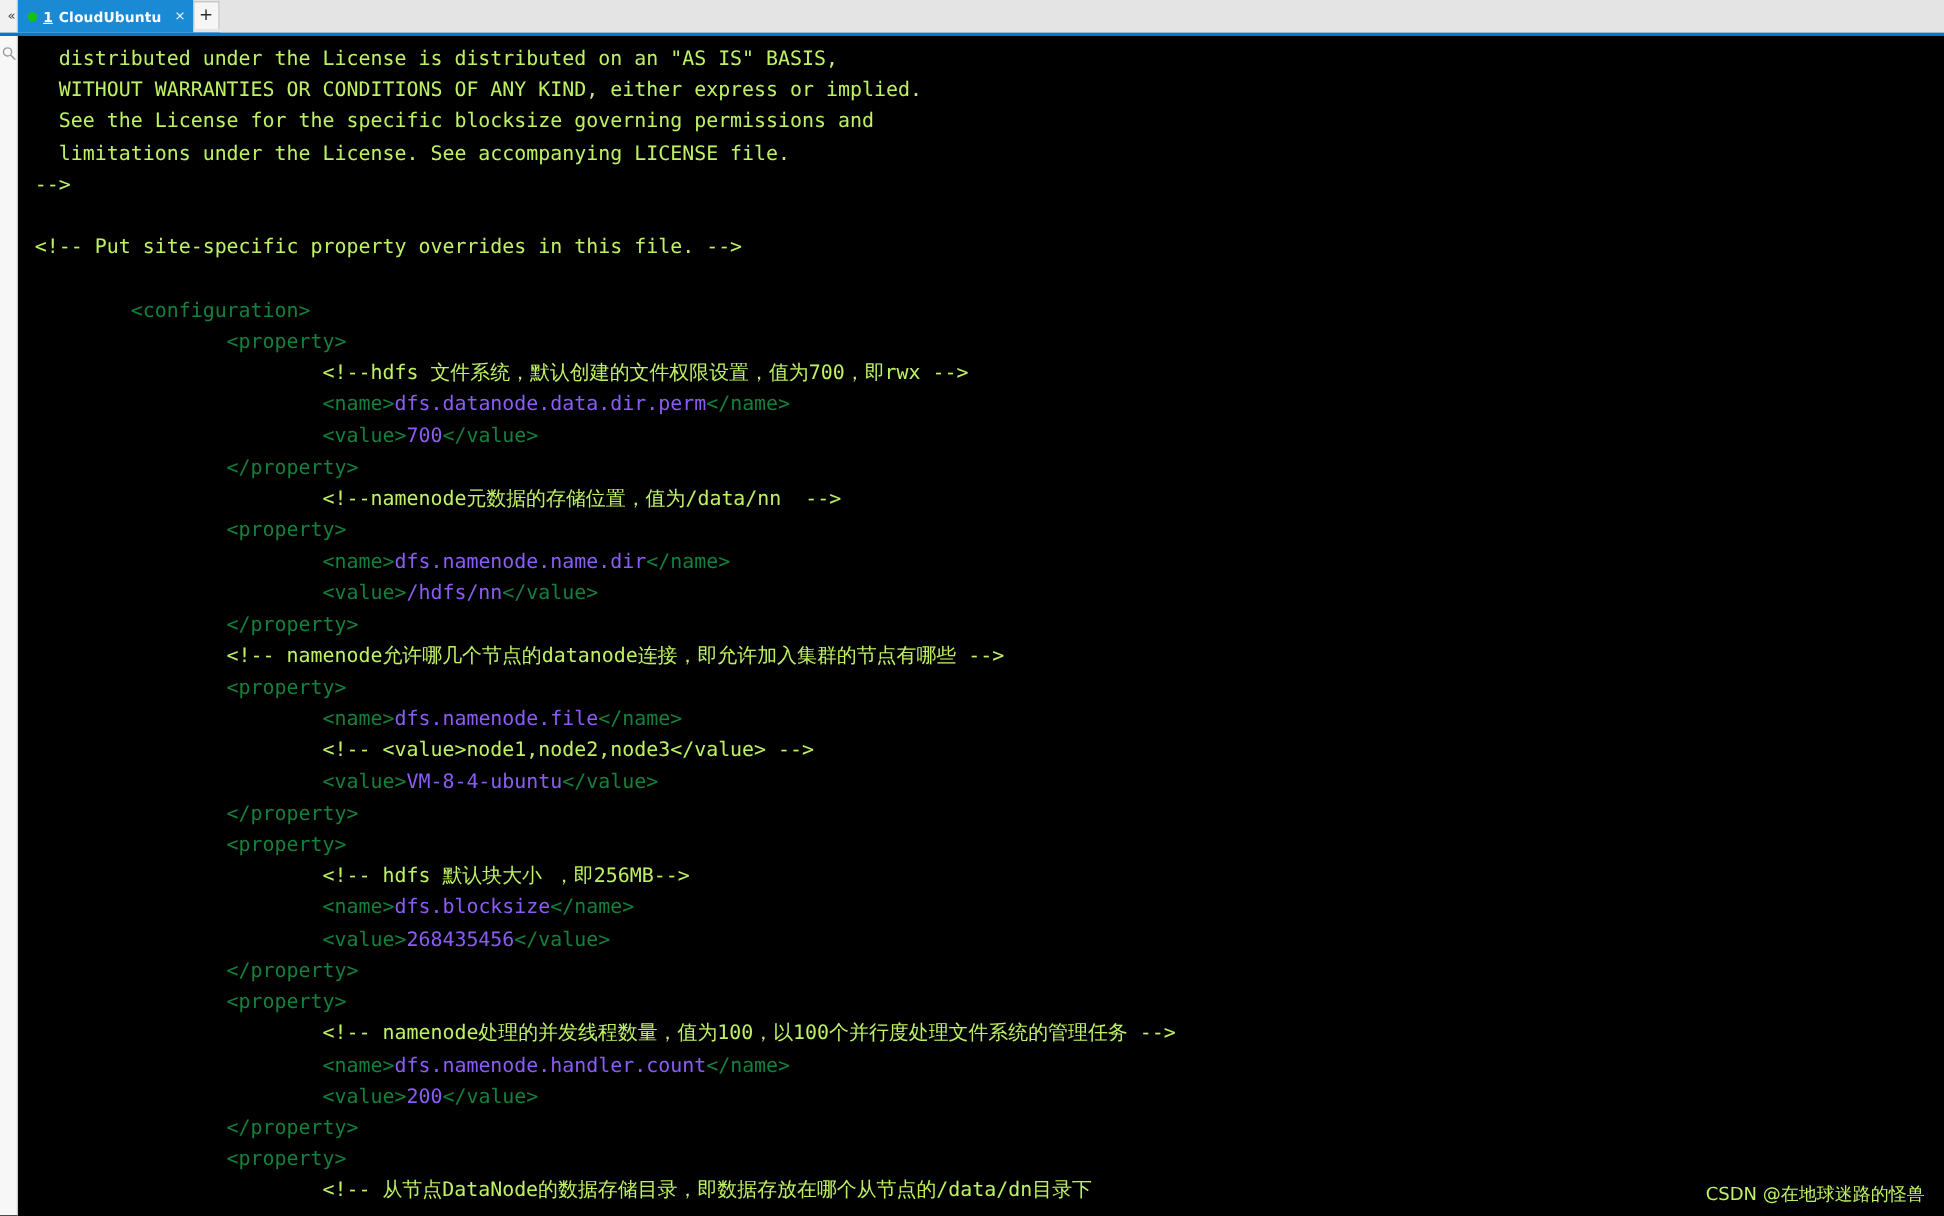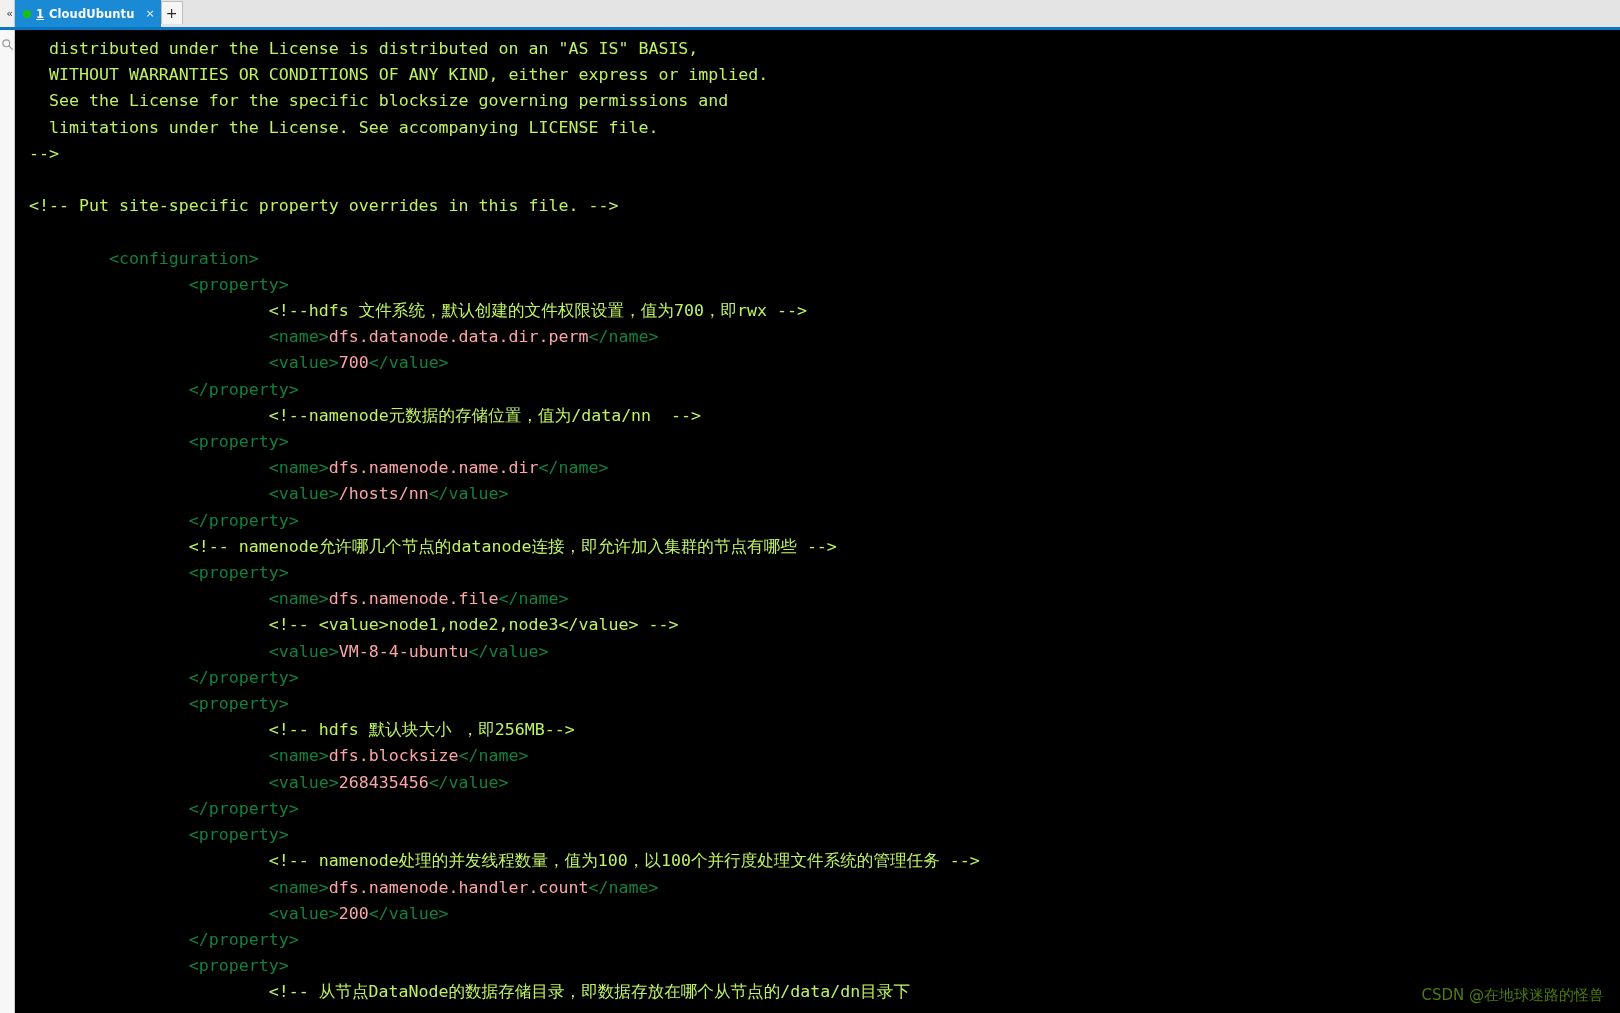--- a/index.html
+++ b/index.html
@@ -146,27 +146,27 @@
     padding: 0;
     font-family: "DejaVu Sans Mono", "Liberation Mono", monospace;
     font-size: 16.6px;
     line-height: 26.2px;
     color: #e6e6e6;
     white-space: pre;
     letter-spacing: 0px;
   }
   .cm { color: #bef264; }          
   .tg { color: #15803d; }
-  .tx { color: #fca5a5; }          
+  .tx { color: #8b5cf6; }          
 
   .watermark {
     position: absolute;
     right: 16px;
     bottom: 8px;
-    color: #4d7c0f;
+    color: #bef264;
     font-size: 15px;
     font-family: "DejaVu Sans", "Liberation Sans", sans-serif;
     white-space: nowrap;
     pointer-events: none;
   }
 </style>
 </head>
 <body>
 
 <div id="app">
@@ -210,21 +210,21 @@
 
 <span class="tg">        &lt;configuration&gt;</span>
 <span class="tg">                &lt;property&gt;</span>
 <span class="cm">                        &lt;!--hdfs 文件系统，默认创建的文件权限设置，值为700，即rwx --&gt;</span>
 <span class="tg">                        &lt;name&gt;</span><span class="tx">dfs.datanode.data.dir.perm</span><span class="tg">&lt;/name&gt;</span>
 <span class="tg">                        &lt;value&gt;</span><span class="tx">700</span><span class="tg">&lt;/value&gt;</span>
 <span class="tg">                &lt;/property&gt;</span>
 <span class="cm">                        &lt;!--namenode元数据的存储位置，值为/data/nn  --&gt;</span>
 <span class="tg">                &lt;property&gt;</span>
 <span class="tg">                        &lt;name&gt;</span><span class="tx">dfs.namenode.name.dir</span><span class="tg">&lt;/name&gt;</span>
-<span class="tg">                        &lt;value&gt;</span><span class="tx">/hosts/nn</span><span class="tg">&lt;/value&gt;</span>
+<span class="tg">                        &lt;value&gt;</span><span class="tx">/hdfs/nn</span><span class="tg">&lt;/value&gt;</span>
 <span class="tg">                &lt;/property&gt;</span>
 <span class="cm">                &lt;!-- namenode允许哪几个节点的datanode连接，即允许加入集群的节点有哪些 --&gt;</span>
 <span class="tg">                &lt;property&gt;</span>
 <span class="tg">                        &lt;name&gt;</span><span class="tx">dfs.namenode.file</span><span class="tg">&lt;/name&gt;</span>
 <span class="cm">                        &lt;!-- &lt;value&gt;node1,node2,node3&lt;/value&gt; --&gt;</span>
 <span class="tg">                        &lt;value&gt;</span><span class="tx">VM-8-4-ubuntu</span><span class="tg">&lt;/value&gt;</span>
 <span class="tg">                &lt;/property&gt;</span>
 <span class="tg">                &lt;property&gt;</span>
 <span class="cm">                        &lt;!-- hdfs 默认块大小 ，即256MB--&gt;</span>
 <span class="tg">                        &lt;name&gt;</span><span class="tx">dfs.blocksize</span><span class="tg">&lt;/name&gt;</span>

